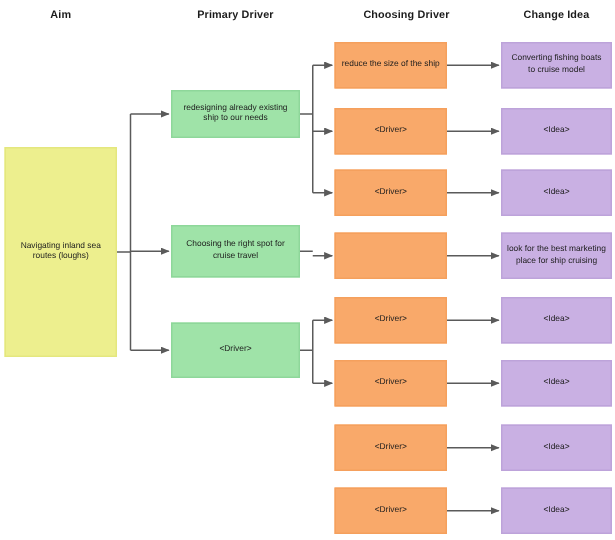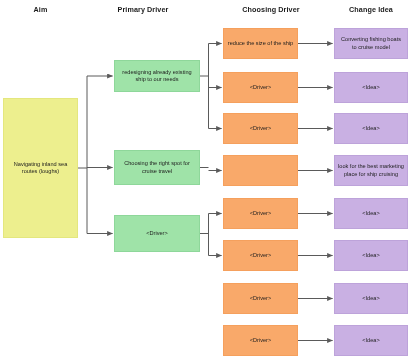--- a/index.html
+++ b/index.html
@@ -58,21 +58,21 @@
       <path d="M298,87.5 H332.5" class="ln" marker-end="url(#ah)"></path>
       <path d="M298,128.5 H332.5" class="ln" marker-end="url(#ah)"></path>
       <path d="M298,170.5 H332.5" class="ln" marker-end="url(#ah)"></path>
       <path d="M298,213.5 H332.5" class="ln" marker-end="url(#ah)"></path>
       <path d="M298,255.5 H332.5" class="ln" marker-end="url(#ah)"></path>
       <path d="M298,298.5 H332.5" class="ln" marker-end="url(#ah)"></path>
       <path d="M298,340.5 H332.5" class="ln" marker-end="url(#ah)"></path>
     </svg>
   <div id="headers">
       <div class="hdr" style="left: -19.5px; top: 5px; width: 120px;">Aim</div>
-      <div class="hdr" style="left: 83px; top: 5px; width: 120px; text-align: center;">Primary Driver</div>
+      <div class="hdr" style="left: 97px; top: 5px; width: 120px; text-align: center;">Primary Driver</div>
       <div class="hdr" style="left: 211px; top: 5px; width: 120px;">Choosing Driver</div>
       <div class="hdr" style="left: 311px; top: 5px; width: 120px;">Change Idea</div>
     </div>
   <div id="nodes">
       <div class="node aim" style="left: 3px; top: 98px; width: 75px; height: 140px;">
         <span>Navigating inland sea routes (loughs)</span>
       </div>
       <div class="node green" style="left: 114px; top: 60px; width: 86px; height: 32px;">
         <span>redesigning already existing ship to our needs</span>
       </div>

